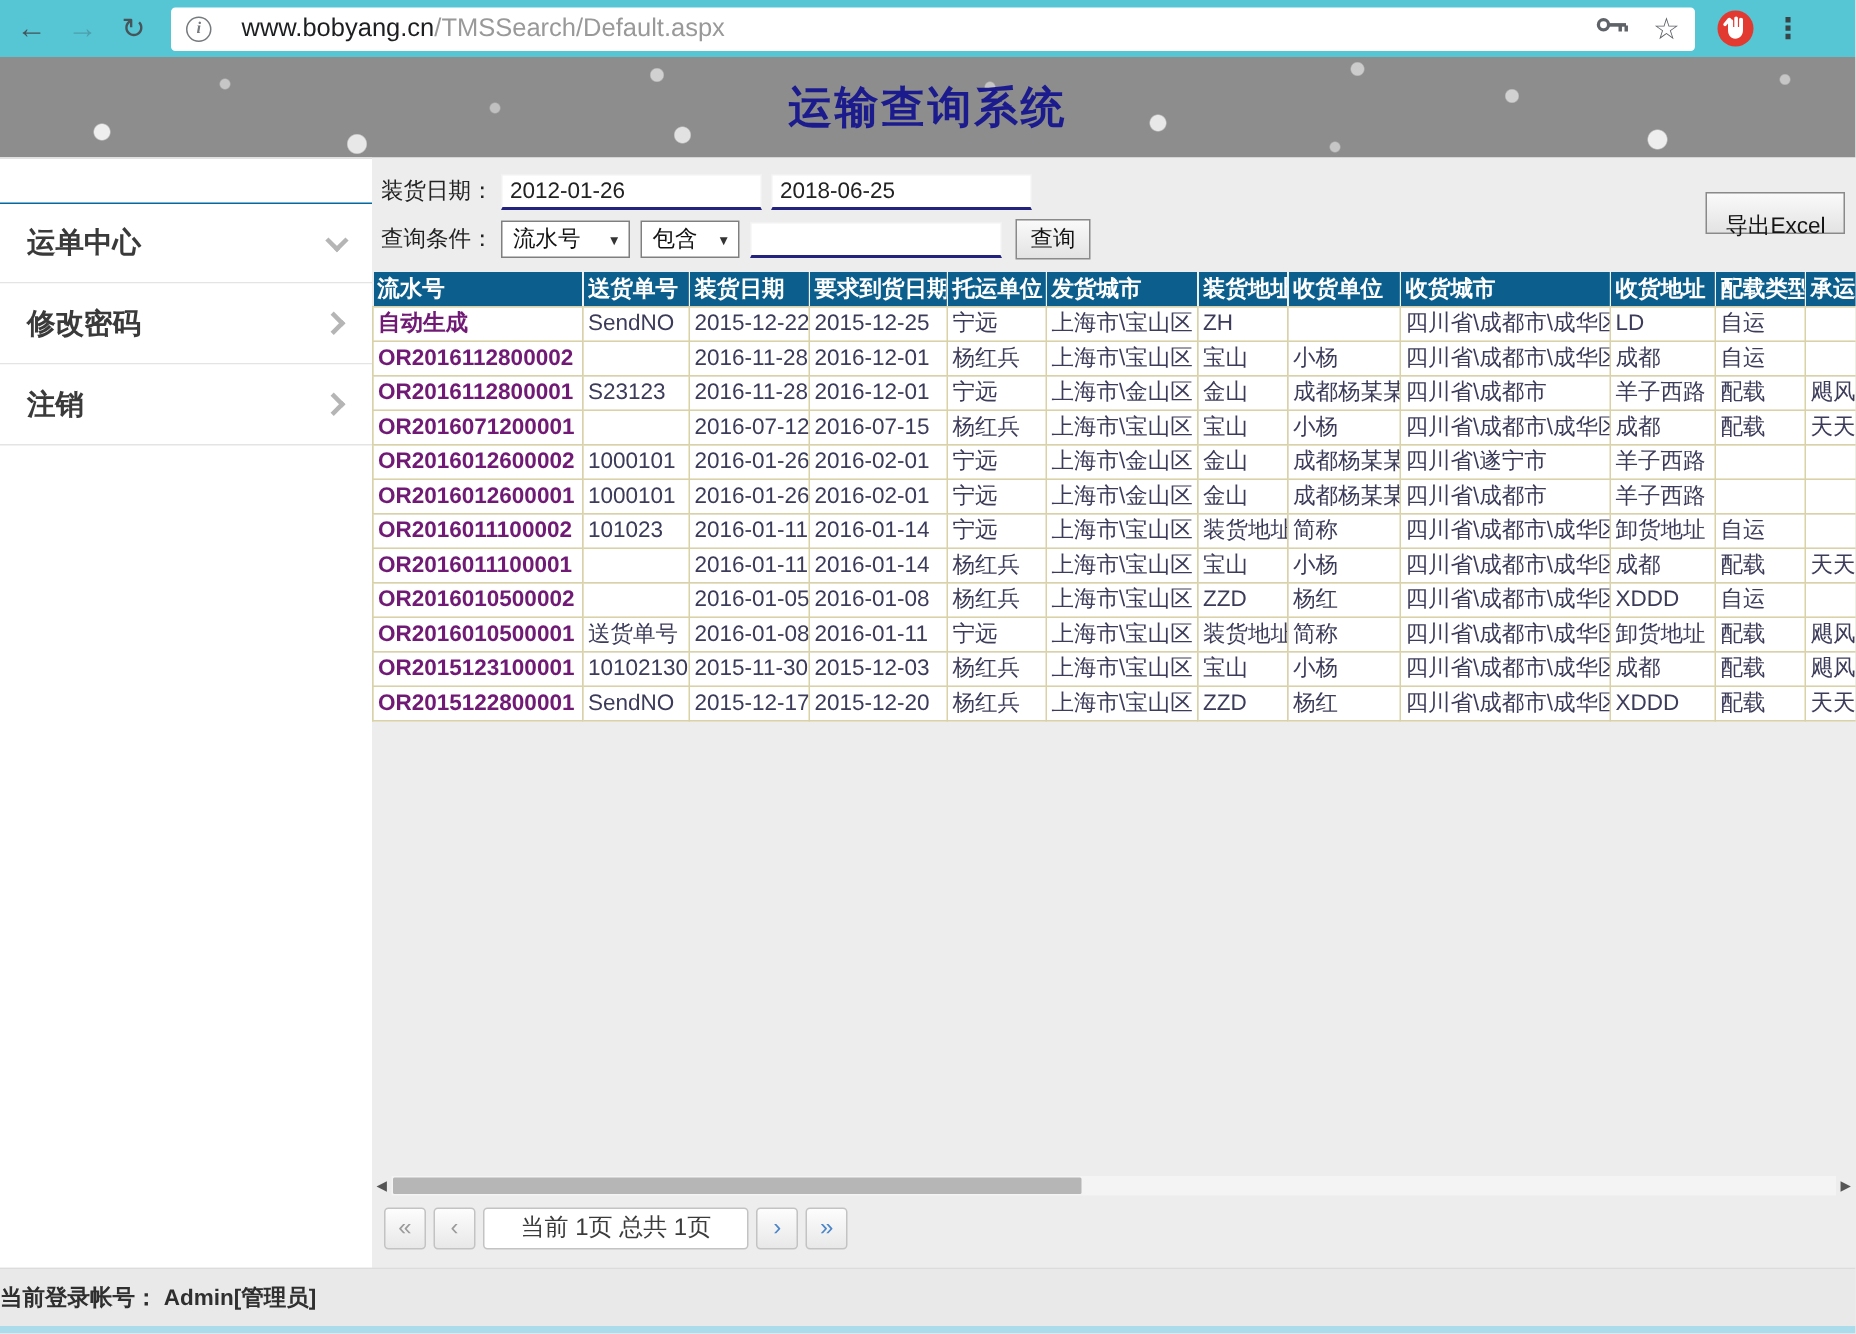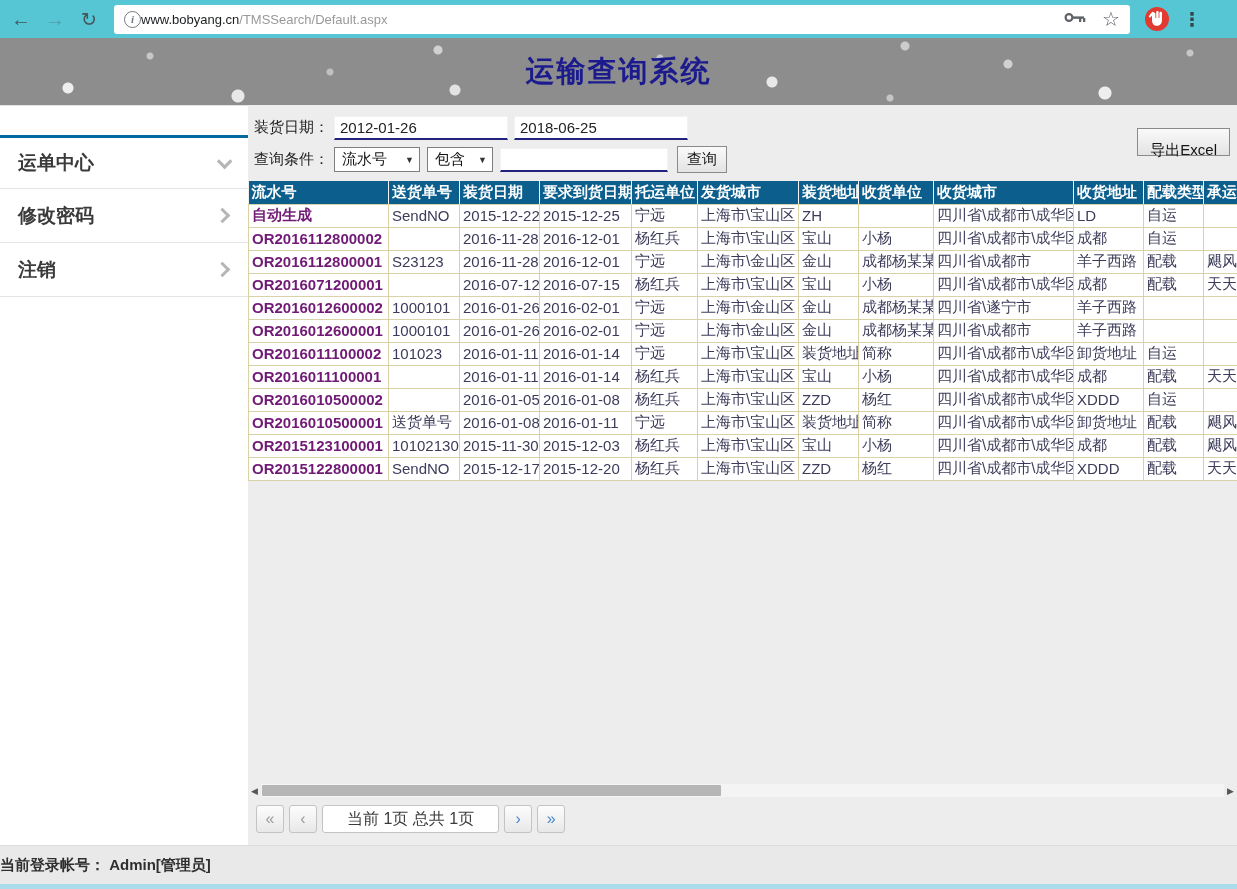--- a/index.html
+++ b/index.html
@@ -10,21 +10,21 @@
   .chrome { height:38px; background:#56c6d5; display:flex; align-items:center; }
   .nav-ico { font-size:20px; color:#45555a; width:26px; text-align:center; cursor:pointer; }
   .nav-ico.back { margin-left:8px; }
   .nav-ico.fwd { color:rgba(60,80,84,.33); margin-left:8px; }
   .nav-ico.reload { margin-left:8px; font-size:19px; }
   .urlbar { margin-left:12px; width:1016px; height:29px; background:#fff; border-radius:3px;
     display:flex; align-items:center; padding:0 10px; }
   .info-ico { width:17px; height:17px; border:1.6px solid #757a7d; border-radius:50%;
     color:#757a7d; font-size:11px; line-height:14px; text-align:center; font-weight:bold;
     font-family:"Liberation Serif",serif; font-style:italic; flex:0 0 auto; }
-  .url-text { margin-left:0; font-size:13px; color:#1c1e20; white-space:nowrap; }
+  .url-text { margin-left:20px; font-size:17px; color:#1c1e20; white-space:nowrap; }
   .url-text .path { color:#999; }
   .urlbar .spacer { flex:1; }
   .key-ico svg, .star-ico { color:#5f6368; }
   .star-ico { font-size:20px; margin-left:16px; cursor:pointer; }
   .ext-hand { margin-left:14px; width:26px; height:26px; cursor:pointer; }
   .menu-dots { margin-left:12px; color:#374549; font-size:19px; font-weight:bold; cursor:pointer;
     letter-spacing:0; width:20px; text-align:center; }
 
   
   .banner { height:67px; background-color:#8d8d8d; display:flex; align-items:center; justify-content:center;
@@ -44,21 +44,21 @@
       radial-gradient(circle 4px at 905px 8px, rgba(255,255,255,.55) 0 4px, transparent 5px);
   }
   .banner h1 { color:#1b1b8e; font-size:29px; font-weight:bold; letter-spacing:2px; }
 
   
   .page { display:flex; height:740px; }
   .sidebar { width:248px; background:#fff; border-top:1px solid #e2e2e2; padding-top:29px; }
   .side-item { height:54px; display:flex; align-items:center; justify-content:space-between;
     padding:0 20px 0 18px; border-bottom:1px solid #e4e4e4; font-size:19px; font-weight:bold;
     color:#3a3a3a; cursor:pointer; background:#fff; }
-  .side-item:first-child { border-top:3px solid #0369a1;text-align:center; }
+  .side-item:first-child { border-top:1px solid #0369a1;text-align:center; }
   .chev { width:11px; height:11px; border-right:3px solid #b5b5b5; border-bottom:3px solid #b5b5b5;
     display:inline-block; }
   .chev.down { transform:rotate(45deg) translateY(-3px); }
   .chev.right { transform:rotate(-45deg); }
 
   .content { flex:1; background:#ededed; position:relative; }
 
   
   .form-area { padding:9px 0 0 6px; }
   .form-row { display:flex; align-items:center; height:27px; margin-bottom:5px; }

